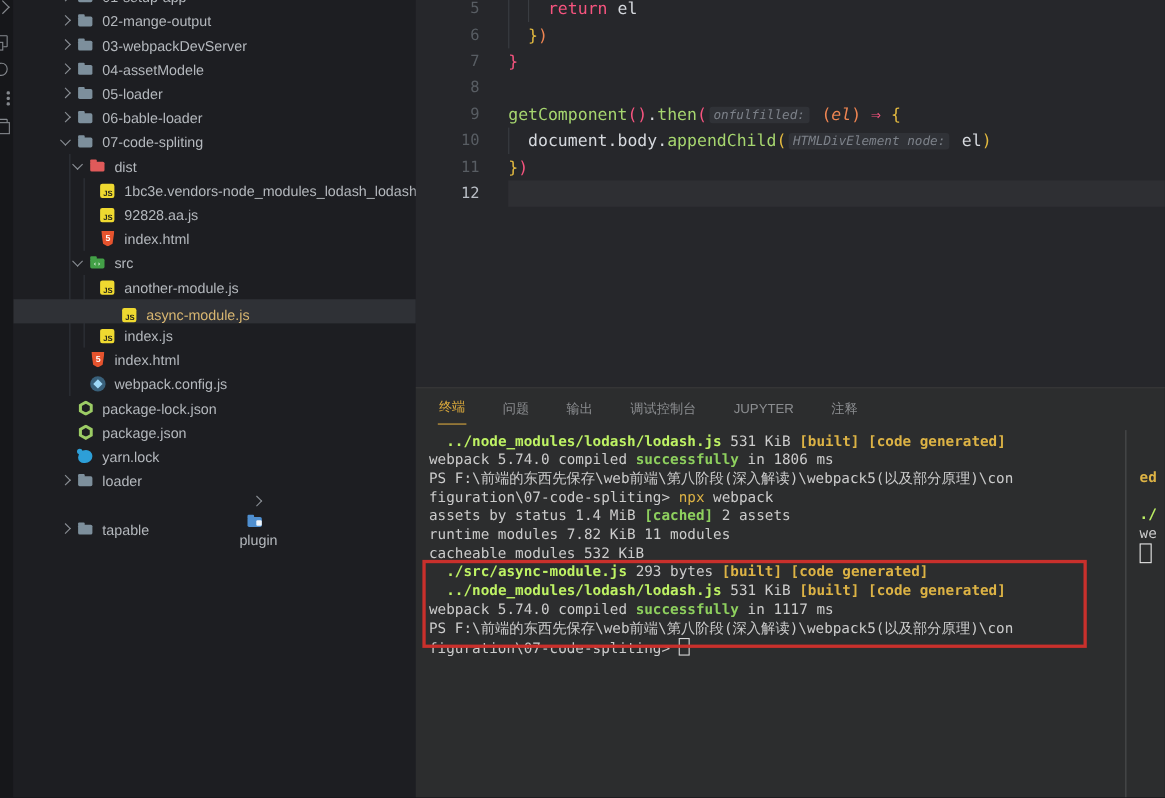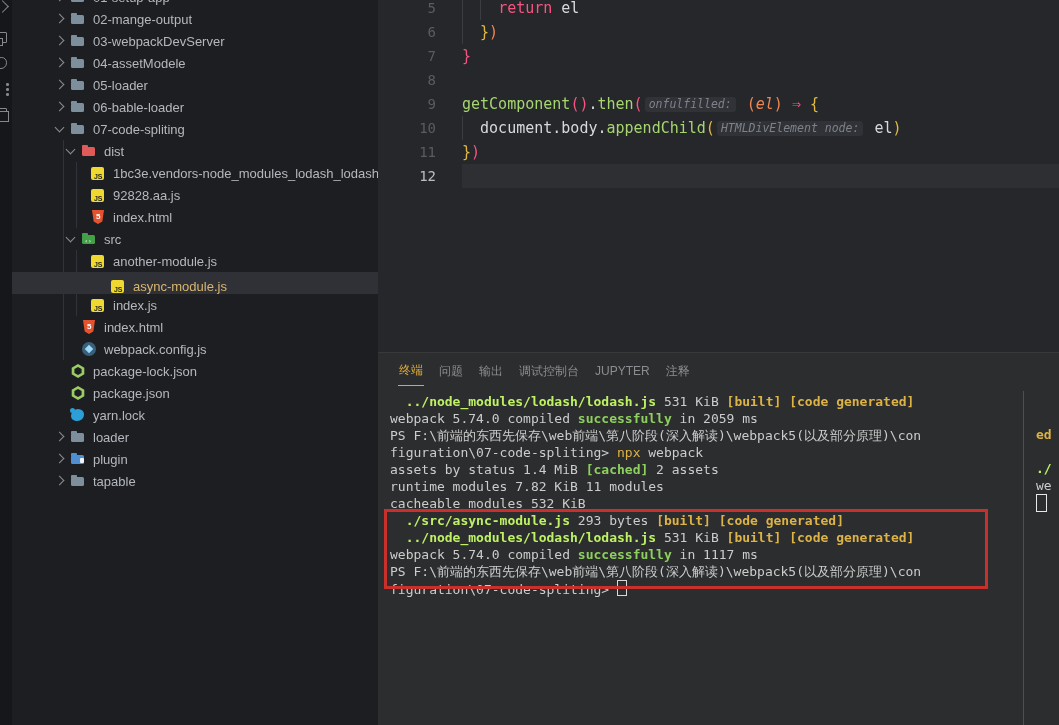--- a/index.html
+++ b/index.html
@@ -54,21 +54,21 @@
   .cline{position:absolute;left:84px;height:24px;line-height:24px;white-space:pre;cursor:text;}
   .eguide{position:absolute;width:1px;background:#3a3d42;}
   .s-w{color:#d6d9de;} .s-kw{color:#f7547f;} .s-fn{color:#a6d66f;}
   .s-bp{color:#f7547f;} .s-bo{color:#ef8552;} .s-by{color:#e2b93f;}
   .s-io{color:#ef8552;font-style:italic;}
   .hintpill{display:inline-block;background:#303237;color:#7d828a;font-style:italic;
             font-size:11.5px;line-height:15px;border-radius:3px;padding:0 4px;margin:0 2px;vertical-align:1px;}
 
   
   #panel{position:absolute;left:378px;top:352px;width:681px;height:373px;background:#2c2d2e;border-top:1px solid #39393a;}
-  #ptabs{position:absolute;left:0;top:0;height:38px;display:flex;align-items:center;padding-left:20px;gap:14px;}
+  #ptabs{position:absolute;left:0;top:0;height:38px;display:flex;align-items:center;padding-left:20px;gap:32px;}
   .ptab{font-size:12px;color:#8b8d90;cursor:pointer;padding:4px 1px 6px;}
   .ptab.active{color:#dcaa3c;border-bottom:1.5px solid #d8a73e;}
   #term{position:absolute;left:12px;top:40px;width:633px;height:330px;overflow:hidden;
         font-family:"DejaVu Sans Mono",monospace;font-size:13px;cursor:text;}
   .tline{height:17px;line-height:17px;white-space:pre;}
   .s-tn{color:#cccccc;} .s-tb{color:#bef264;font-weight:bold;}
   .s-ty{color:#ddb345;font-weight:bold;} .s-ty2{color:#ddb345;}
   .s-tg{color:#8ed05e;font-weight:bold;}
   .curs{display:inline-block;width:8px;height:14px;border:1px solid #d8d8d8;vertical-align:-2px;}
   #psep{position:absolute;left:645px;top:38px;bottom:0;width:1px;background:#4d4f51;cursor:col-resize;}
@@ -260,21 +260,21 @@
         </div>
         <div class="trow" style="top: 426px; padding-left: 40px;">
           <span class="chev right">
             <i></i>
           </span>
           <span class="ic">
             <i class="fold"></i>
           </span>
           <span class="tlabel">loader</span>
         </div>
-        <div class="trow" style="top: 448px; padding-left: 40px;">
+        <div class="trow" style="top: 448px; padding-left: 40px; flex-direction: column;">
           <span class="chev right">
             <i></i>
           </span>
           <span class="ic">
             <i class="fold" style="--fc:#4f8fd0"></i>
             <i class="dot"></i>
           </span>
           <span class="tlabel">plugin</span>
         </div>
         <div class="trow" style="top: 470px; padding-left: 40px;">
@@ -320,21 +320,21 @@
     <div id="ptabs">
         <span class="ptab active">终端</span>
         <span class="ptab">问题</span>
         <span class="ptab">输出</span>
         <span class="ptab">调试控制台</span>
         <span class="ptab">JUPYTER</span>
         <span class="ptab">注释</span>
       </div>
     <div id="term">
         <div class="tline"><span class="s-tn">  </span><span class="s-tb">../node_modules/lodash/lodash.js</span><span class="s-tn"> 531 KiB </span><span class="s-ty">[built] [code generated]</span></div>
-        <div class="tline"><span class="s-tn">webpack 5.74.0 compiled </span><span class="s-tg">successfully</span><span class="s-tn"> in 2059 ms</span></div>
+        <div class="tline"><span class="s-tn">webpack 5.74.0 compiled </span><span class="s-tg">successfully</span><span class="s-tn"> in 1806 ms</span></div>
         <div class="tline"><span class="s-tn">PS F:\前端的东西先保存\web前端\第八阶段(深入解读)\webpack5(以及部分原理)\con</span></div>
         <div class="tline"><span class="s-tn">figuration\07-code-spliting&gt; </span><span class="s-ty2">npx</span><span class="s-tn"> webpack</span></div>
         <div class="tline"><span class="s-tn">assets by status 1.4 MiB </span><span class="s-tg">[cached]</span><span class="s-tn"> 2 assets</span></div>
         <div class="tline"><span class="s-tn">runtime modules 7.82 KiB 11 modules</span></div>
         <div class="tline"><span class="s-tn">cacheable modules 532 KiB</span></div>
         <div class="tline"><span class="s-tn">  </span><span class="s-tb">./src/async-module.js</span><span class="s-tn"> 293 bytes </span><span class="s-ty">[built] [code generated]</span></div>
         <div class="tline"><span class="s-tn">  </span><span class="s-tb">../node_modules/lodash/lodash.js</span><span class="s-tn"> 531 KiB </span><span class="s-ty">[built] [code generated]</span></div>
         <div class="tline"><span class="s-tn">webpack 5.74.0 compiled </span><span class="s-tg">successfully</span><span class="s-tn"> in 1117 ms</span></div>
         <div class="tline"><span class="s-tn">PS F:\前端的东西先保存\web前端\第八阶段(深入解读)\webpack5(以及部分原理)\con</span></div>
         <div class="tline"><span class="s-tn">figuration\07-code-spliting&gt; </span><span class="curs"></span></div>

